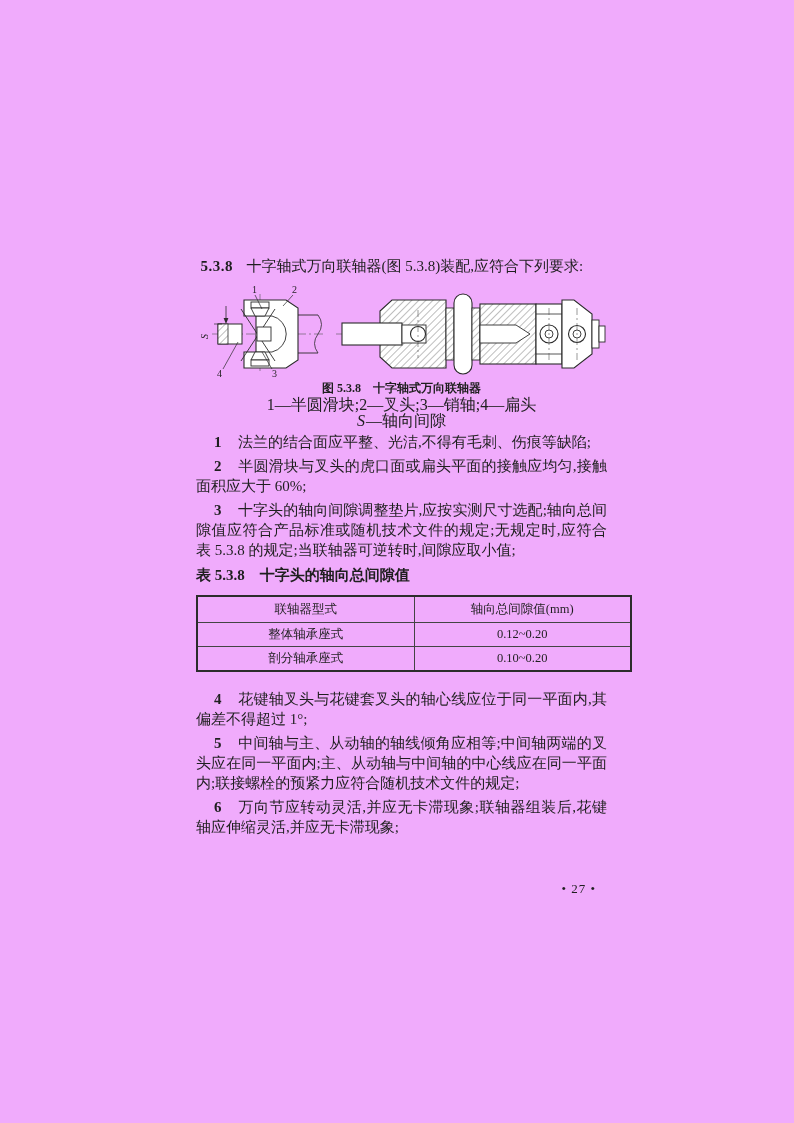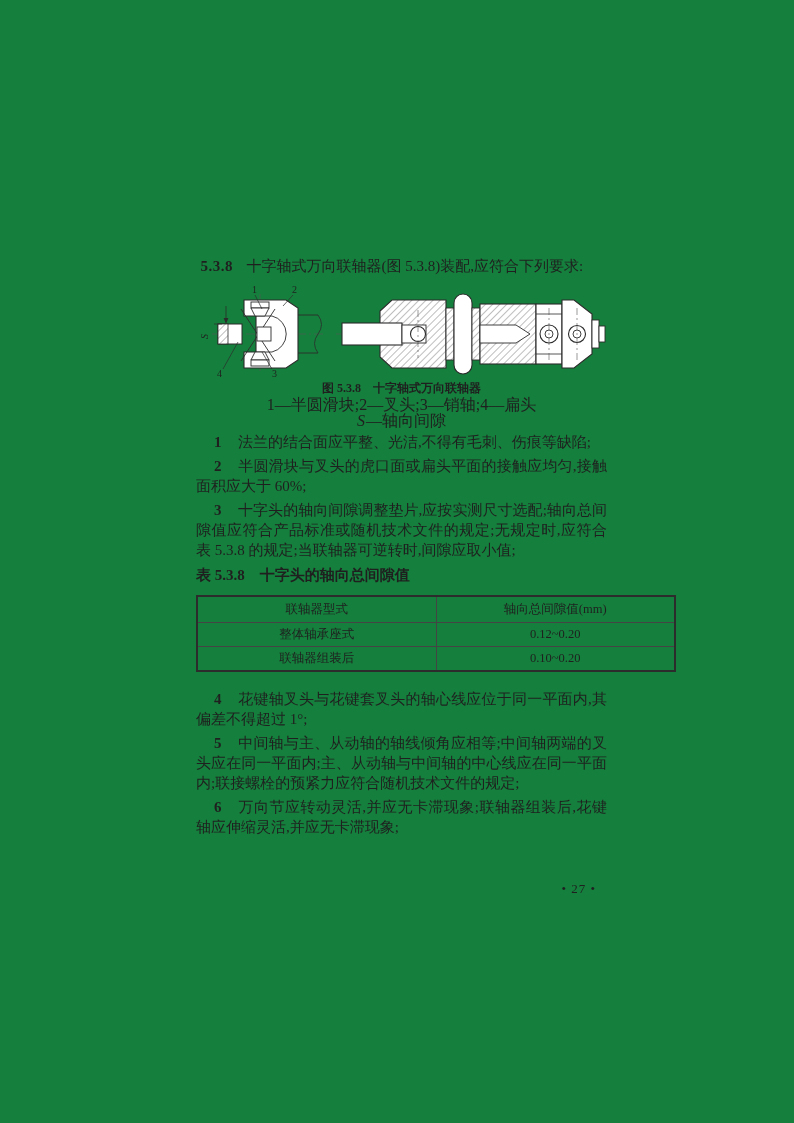--- a/index.html
+++ b/index.html
@@ -1,33 +1,33 @@
 <!DOCTYPE html>
 <html><head>
 <meta charset="utf-8">
 <style>
   html,body { margin:0; padding:0; background:#ffffff; }
   .page {
-    position:relative; width:794px; height:1123px; background:#15803d;
+    position:relative; width:794px; height:1123px; background:#f0abfc;
     font-family:"Liberation Serif","DejaVu Serif",serif;
     color:#1f1f1f; overflow:hidden;
   }
   .content { position:absolute; left:196px; top:256px; width:411px; }
   .heading { margin:0 0 6px 0; font-size:15px; line-height:20px; text-indent:0.3em; }
   .heading .hnum { font-weight:bold; margin-right:0.9em; letter-spacing:0.5px; }
   .figure { display:block; margin:0; }
   .fig-caption { margin:2px 0 0; text-align:center; font-size:12px; font-weight:bold; line-height:16px; }
   .fig-legend { margin:1px 0 0; text-align:center; font-size:16px; line-height:15px; }
   .fig-legend i { font-style:italic; margin-right:1px; }
   .item { margin:4px 0 0; font-size:15px; line-height:20px; text-align:justify; text-indent:1.2em; }
   .item:first-of-type { margin-top:5px; }
   .item .num { font-weight:bold; margin-right:1.1em; }
   .tbl-title { margin:7px 0 12px; text-align:left; font-size:15px; font-weight:bold; line-height:16px; }
   table.cl {
-    width:480px; margin:5px auto 0; border-collapse:collapse;
+    width:436px; margin:5px auto 0; border-collapse:collapse;
     font-size:12.5px; border:2px solid #2c2c2c;
   }
   table.cl th, table.cl td {
     border:1px solid #444; text-align:center; padding:2px 4px;
     font-weight:normal; height:19px;
   }
   table.cl th { height:21px; }
   .page-number {
     position:absolute; top:881px; left:196px; width:400px;
     text-align:right; font-size:13px; letter-spacing:1px; padding-right:8px;
@@ -143,21 +143,21 @@
           <th style="width:50%">联轴器型式</th>
           <th>轴向总间隙值(mm)</th>
         </tr>
       </thead>
       <tbody>
         <tr>
           <td>整体轴承座式</td>
           <td>0.12~0.20</td>
         </tr>
         <tr>
-          <td>联轴器组装后</td>
+          <td>剖分轴承座式</td>
           <td>0.10~0.20</td>
         </tr>
       </tbody>
     </table>
 
     <p class="item" style="margin-top:17px"><b class="num">4</b><span>花键轴叉头与花键套叉头的轴心线应位于同一平面内,其偏差不得超过 1°;</span></p>
     <p class="item"><b class="num">5</b><span>中间轴与主、从动轴的轴线倾角应相等;中间轴两端的叉头应在同一平面内;主、从动轴与中间轴的中心线应在同一平面内;联接螺栓的预紧力应符合随机技术文件的规定;</span></p>
     <p class="item"><b class="num">6</b><span>万向节应转动灵活,并应无卡滞现象;联轴器组装后,花键轴应伸缩灵活,并应无卡滞现象;</span></p>
   </div>
 

